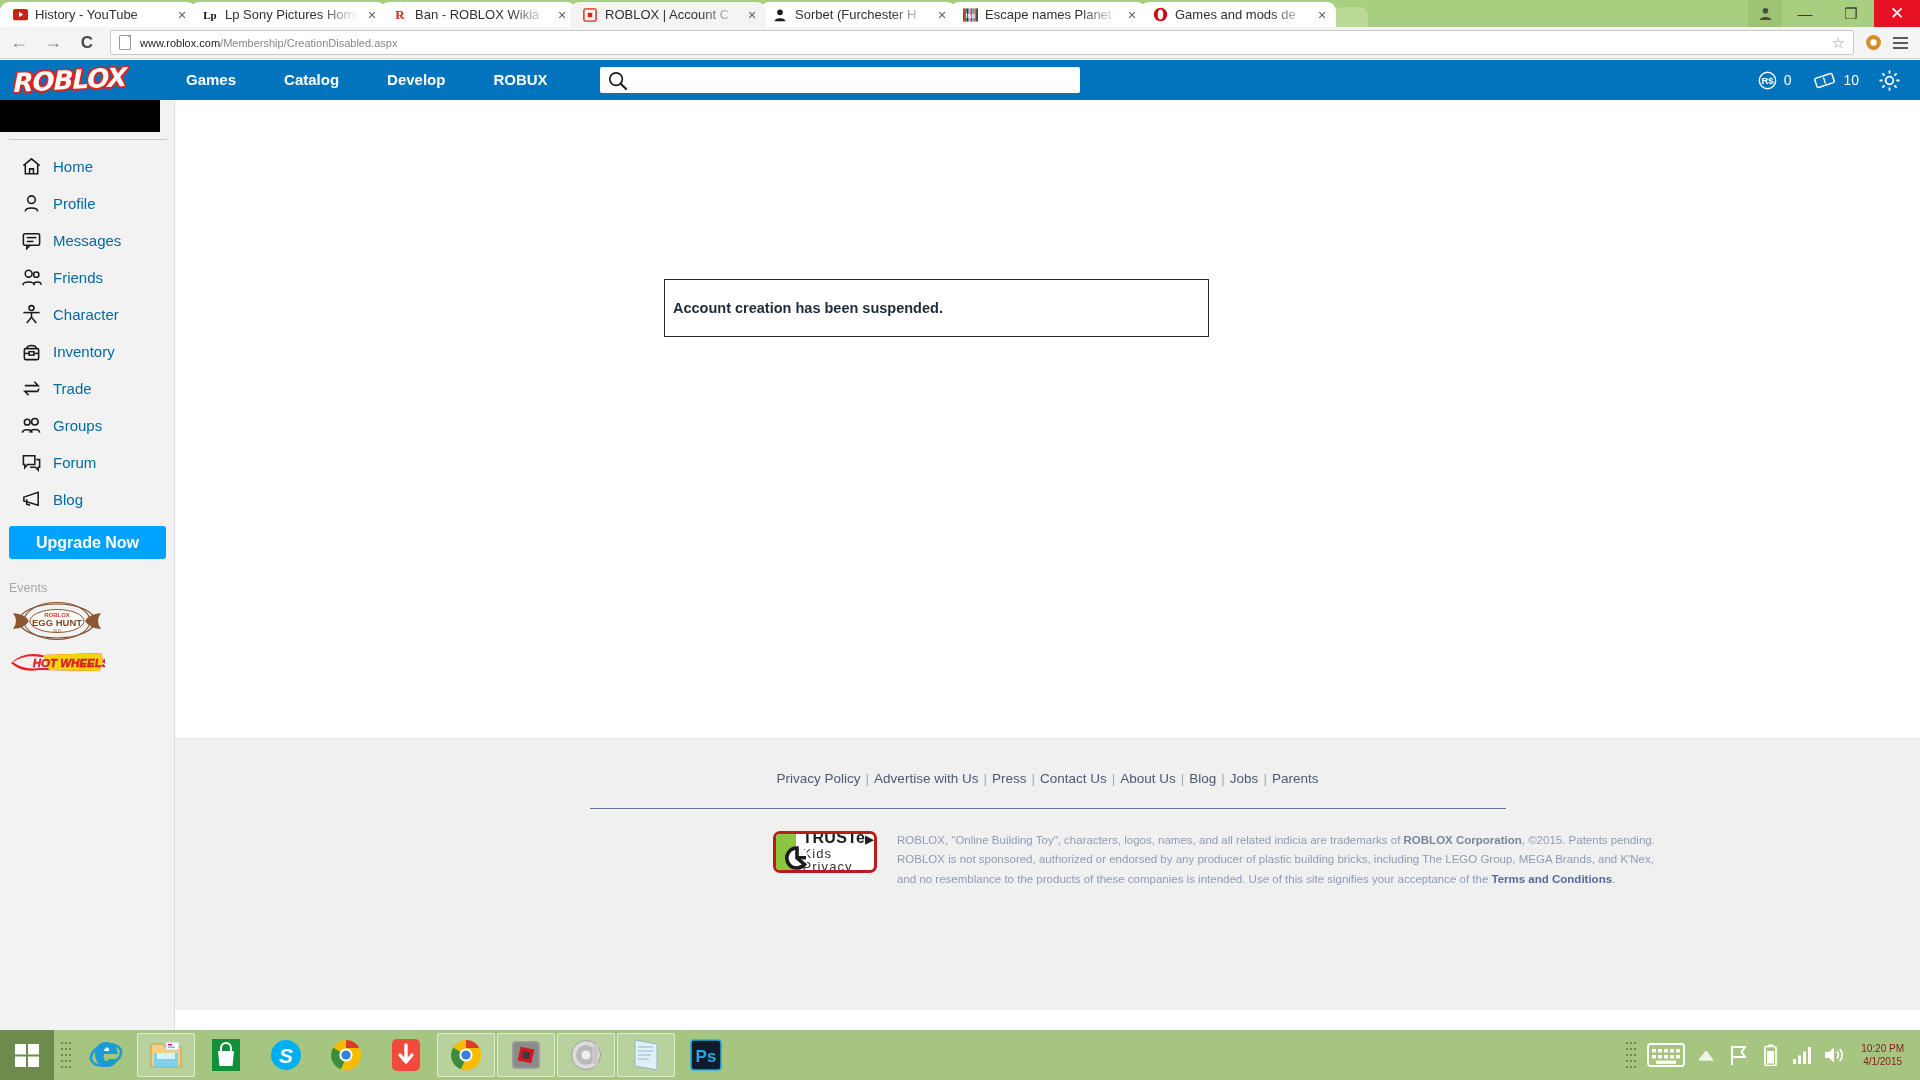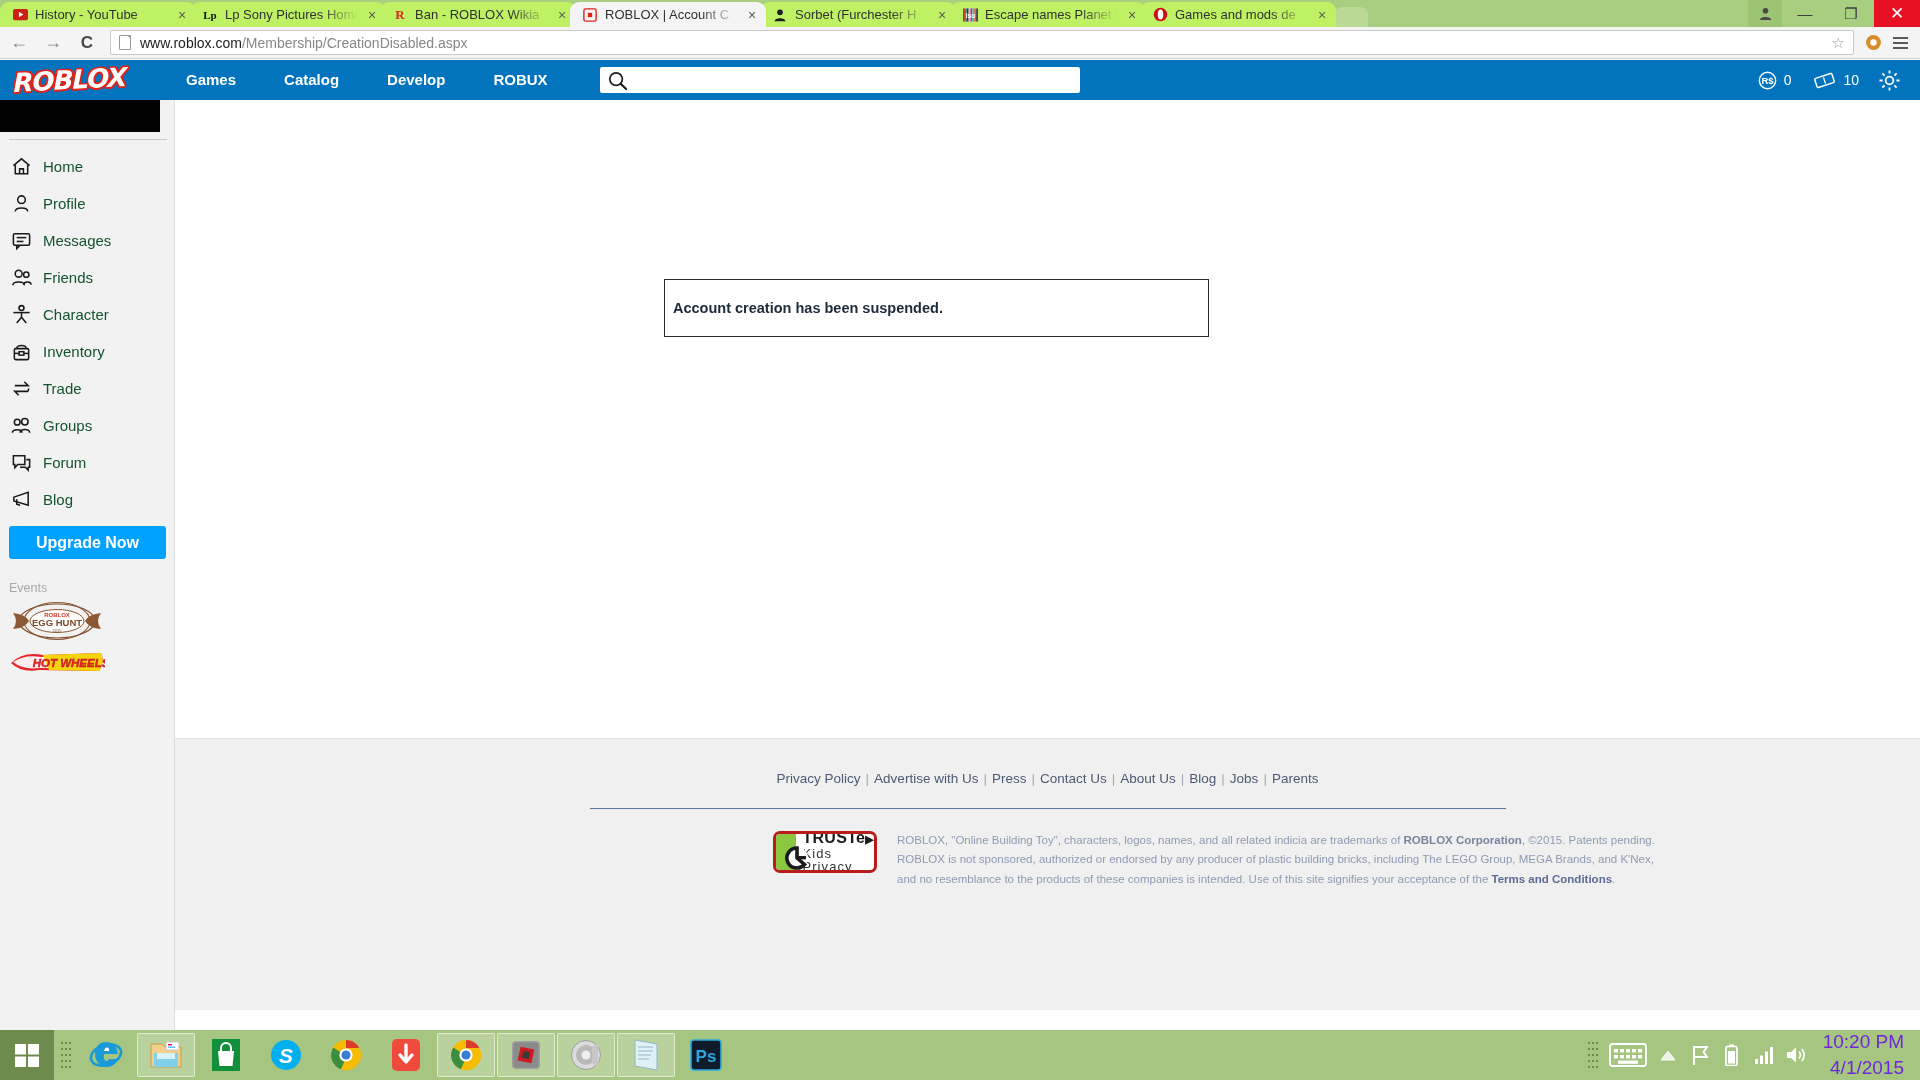--- a/index.html
+++ b/index.html
@@ -19,21 +19,21 @@
   .tabstrip {
     position: absolute; left: 0; top: 0; width: 1920px; height: 27px;
     background: #a8cf7f;
     display: flex; align-items: flex-end;
   }
   .tab {
     position: relative;
     height: 25px;
     display: flex; align-items: center;
     padding: 0 6px 0 12px;
-    background: #bef264;
+    background: #ffffff;
     border-top-left-radius: 9px; border-top-right-radius: 9px;
     margin-right: -6px;
     overflow: hidden;
     cursor: default;
   }
   .tab.active {
     background: #f4f4f4;
     z-index: 5;
   }
   .tab-fav {
@@ -100,21 +100,21 @@
   .page-icon {
     width: 12px; height: 15px;
     border: 1px solid #9a9a9a; border-radius: 1px;
     background: #fff; margin-right: 9px; flex: 0 0 12px;
     position: relative;
   }
   .page-icon:after {
     content:""; position:absolute; right:-1px; top:-1px;
     border-left: 4px solid transparent; border-top: 4px solid #9a9a9a;
   }
-  .url { font-size: 14px; color: #222; white-space: nowrap; }
+  .url { font-size: 11px; color: #222; white-space: nowrap; }
   .url .dim { color: #878787; }
   .star {
     position: absolute; right: 8px; top: 4px;
     color: #9a9a9a; font-size: 15px; line-height: 1;
   }
   .tb-right { display: flex; align-items: center; padding-right: 6px; }
   .ext-icon {
     width: 26px; height: 26px;
     display:flex; align-items:center; justify-content:center;
     font-size: 15px;
@@ -195,22 +195,22 @@
     position: relative;
     height: 930px;
   }
   .ad-black {
     width: 160px; height: 32px; background: #000;
     margin: 0 0 0 0;
   }
   .side-div { width: 158px; height: 1px; background: #c8c8c8; margin: 7px 0 8px 9px; }
   .side-item {
     display: flex; align-items: center;
-    height: 37px; padding-left: 11px;
-    color: #14532d; font-size: 15px;
+    height: 37px; padding-left: 21px;
+    color: #0369a1; font-size: 15px;
   }
   .side-item .ico {
     width: 26px; flex: 0 0 26px; height: 22px;
     display: flex; align-items: center; justify-content: flex-start;
   }
   .side-item .lbl { margin-left: 6px; }
   .upgrade {
     margin: 8px 0 10px 9px;
     width: 157px; height: 33px;
     background: #00a2ff; border-radius: 3px;
@@ -313,21 +313,21 @@
   .tray {
     margin-left: auto; display: flex; align-items: center; height: 50px;
     padding-right: 10px; gap: 2px;
   }
   .tray-ico {
     width: 30px; height: 50px;
     display: flex; align-items: center; justify-content: center;
     color: #fff;
   }
   .clock {
-    color: #6d28d9; font-size: 19px; text-align: right;
+    color: #7f1d1d; font-size: 10px; text-align: center;
     line-height: 1.35; padding-left: 10px; padding-right: 6px;
   }
 </style>
 </head>
 <body>
 
 <div class="browser">
 
   <div class="tabstrip">
 

